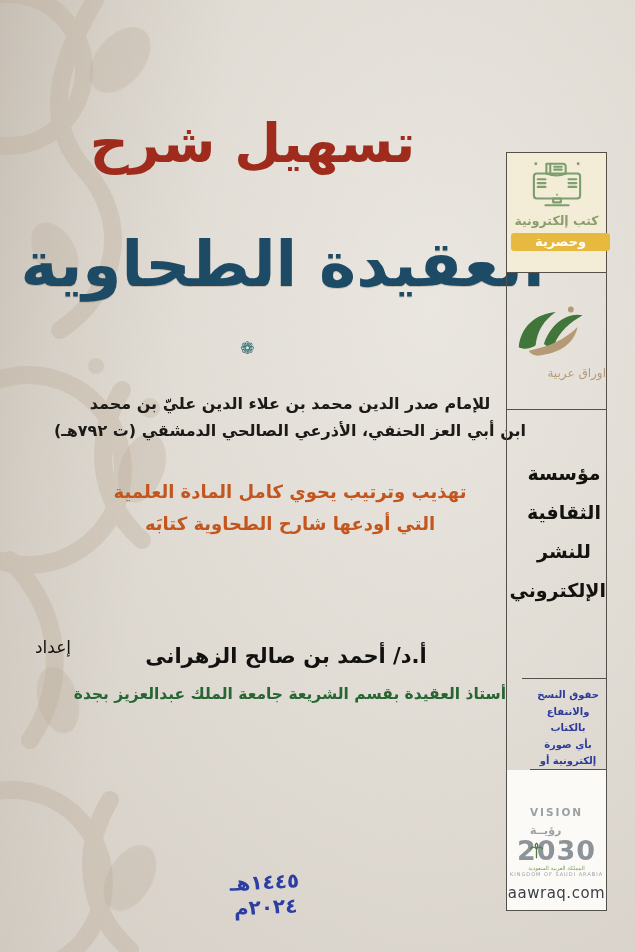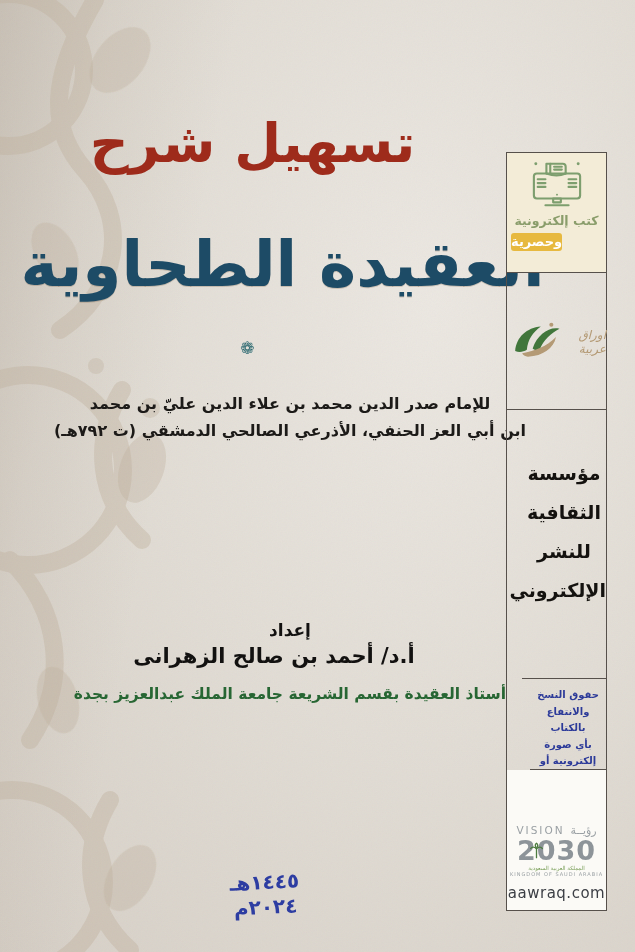--- a/index.html
+++ b/index.html
@@ -42,26 +42,26 @@
     position:absolute;top:390px;left:35px;width:510px;
     text-align:center;direction:rtl;
     font-size:16px;font-weight:bold;color:#1c1a18;line-height:27px;
   }
   .subtitle-block{
     position:absolute;top:476px;left:35px;width:510px;
     text-align:center;direction:rtl;
     font-size:18px;font-weight:bold;color:#c2561e;line-height:32px;
   }
   .prepared-label{
-    position:absolute;top:620px;left:35px;width:510px;
-    text-align:center;direction:rtl;
-    font-size:17px;color:#121110;font-weight:700;
+    position:absolute;top:637px;left:35px;width:510px;
+    text-align:left;direction:rtl;
+    font-size:17px;color:#121110;font-weight:400;
   }
   .editor-name{
-    position:absolute;top:644px;left:19px;width:510px;
+    position:absolute;top:644px;left:31px;width:510px;
     text-align:center;direction:rtl;
     font-size:21px;color:#121110;font-weight:bold;
   }
   .editor-title{
     position:absolute;top:685px;left:35px;width:510px;
     text-align:center;direction:rtl;
     font-size:15.5px;color:#276633;font-weight:bold;
   }
   .date-block{
     position:absolute;top:870px;left:200px;width:130px;
@@ -80,45 +80,45 @@
   .badge-section{
     height:120px;background:#f3ecd7;
     display:flex;flex-direction:column;align-items:center;
     padding-top:6px;
   }
   .badge-line1{direction:rtl;font-size:12.5px;color:#8a9d6b;font-weight:600;margin-top:2px;}
   .badge-chip-row{width:100%;text-align:left;padding-left:4px;box-sizing:border-box;margin-top:3px;}
   .badge-chip{
     display:inline-block;background:#e7b93f;color:#ffffff;
     font-size:13px;font-weight:bold;direction:rtl;
-    padding:1px 0 2px;border-radius:3px;
+    padding:1px 24px 2px;border-radius:3px;
   }
   .logo-section{
-    height:137px;display:flex;flex-direction:row;
-    align-items:center;justify-content:center;font-style:italic;
+    height:137px;display:flex;flex-direction:column;
+    justify-content:center;
   }
   .logo-text{direction:rtl;font-size:12px;color:#b49a75;margin-top:2px;letter-spacing:1px;}
   .name-section{
     height:269px;padding-top:44px;box-sizing:border-box;
     text-align:center;direction:rtl;margin-left:15px;
   }
   .name-word{font-size:19px;font-weight:bold;color:#14120f;line-height:39px;}
   .copyright-section{
     height:91px;padding-top:8px;box-sizing:border-box;
     text-align:center;direction:rtl;margin-left:23px;
   }
   .copyright-line{font-size:10px;font-weight:bold;color:#2c3a99;line-height:16.5px;}
   .vision-section{
     flex:1;background:#fbfaf6;border-bottom:none;
     display:flex;flex-direction:column;justify-content:flex-end;align-items:center;
     padding-bottom:8px;position:relative;
   }
   .vision-top{
     display:flex;gap:6px;align-items:baseline;
-    font-size:10.5px;color:#9aa0a4;letter-spacing:2px;font-weight:400;
+    font-size:10.5px;color:#9aa0a4;letter-spacing:2px;font-weight:700;flex-direction:column;
   }
   .vision-top .ar{letter-spacing:0;font-size:11px;}
   .vision-year{
     position:relative;font-size:27px;font-weight:bold;color:#8d9499;
     letter-spacing:1px;line-height:28px;
   }
   .vision-year svg{position:absolute;left:13px;top:5px;}
   .vision-country-ar{font-size:5.5px;color:#7ba05a;direction:rtl;}
   .vision-country-en{font-size:5px;color:#9aa0a4;letter-spacing:1px;}
   .website{
@@ -162,20 +162,24 @@
 
   <h1 class="main-title">العقيدة الطحاوية</h1>
 
   <div class="flourish">❁</div>
 
   <div class="author-block">
     <div>للإمام صدر الدين محمد بن علاء الدين عليّ بن محمد</div>
     <div>ابن أبي العز الحنفي، الأذرعي الصالحي الدمشقي (ت ٧٩٢هـ)</div>
   </div>
 
+  <div class="subtitle-block">
+    <div>تهذيب وترتيب يحوي كامل المادة العلمية</div>
+    <div>التي أودعها شارح الطحاوية كتابَه</div>
+  </div>
 
   <div class="prepared-label">إعداد</div>
 
   <div class="editor-name">أ.د/ أحمد بن صالح الزهرانى</div>
 
   <div class="editor-title">أستاذ العقيدة بقسم الشريعة جامعة الملك عبدالعزيز  بجدة</div>
 
   <div class="date-block">
     <div>١٤٤٥هـ</div>
     <div>٢٠٢٤م</div>

